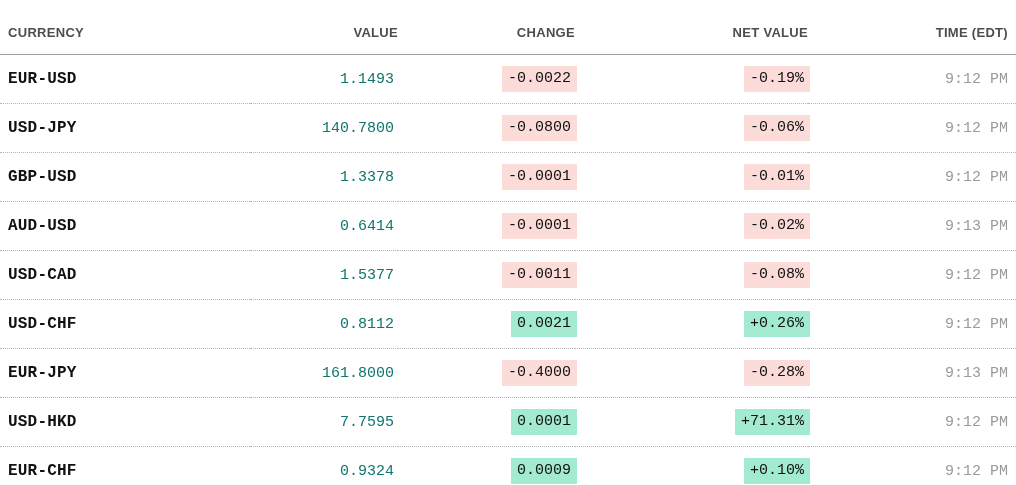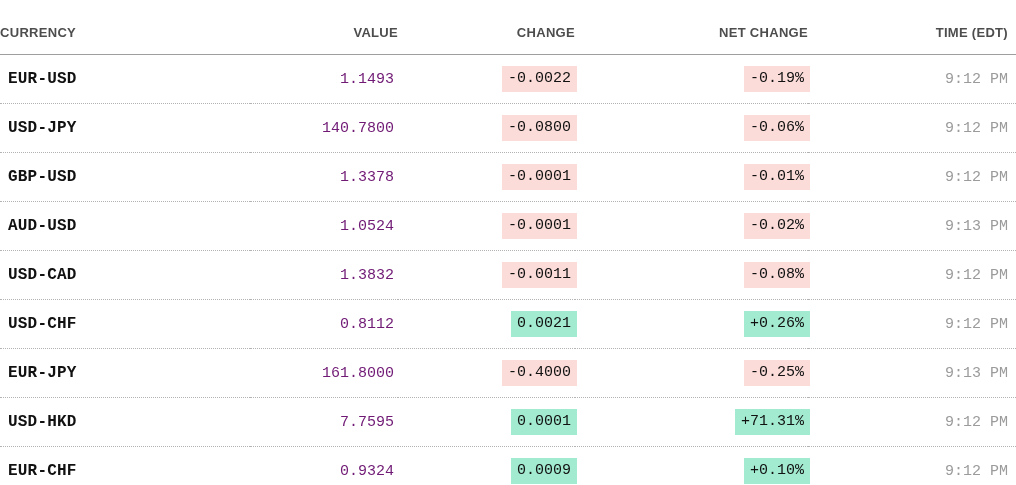--- a/index.html
+++ b/index.html
@@ -28,21 +28,21 @@
     padding: 10px 0 0 0;
     font-size: 13px;
     font-weight: 700;
     letter-spacing: 0.3px;
     color: #4d4d4d;
     text-align: right;
     vertical-align: middle;
     border-bottom: 1px solid #9e9e9e;
     white-space: nowrap;
   }
-  th.col-currency { text-align: left; }
+  th.col-currency { text-align: left; padding-left: 8px; }
   th.col-time     { padding-right: 8px; text-align: right; }
 
   td {
     height: 40px;
     padding: 4px;
     font-size: 15px;
     text-align: right;
     vertical-align: middle;
     border-bottom: 1px dotted #b3b3b3;
     white-space: nowrap;
@@ -51,21 +51,21 @@
   tbody tr:last-child td { border-bottom: 1px solid #6e6e6e; }
 
   td.cell-currency {
     text-align: left;
     padding-left: 8px;
     font-size: 16px;
     font-weight: 700;
     color: #111111;
     letter-spacing: 0.2px;
   }
-  td.cell-value { color: #701a75; }
+  td.cell-value { color: #0f766e; }
   td.cell-time  { color: #9b9b9b; padding-right: 8px; }
 
   .pill {
     display: inline-block;
     padding: 4px 6px;
     margin-right: -6px;
     color: #111111;
     line-height: 18px;
     text-align: right;
   }
@@ -82,21 +82,21 @@
       <col class="c-value">
       <col class="c-change">
       <col class="c-net">
       <col class="c-time">
     </colgroup>
     <thead>
       <tr>
         <th class="col-currency">CURRENCY</th>
         <th class="col-value">VALUE</th>
         <th class="col-change">CHANGE</th>
-        <th class="col-net">NET CHANGE</th>
+        <th class="col-net">NET VALUE</th>
         <th class="col-time">TIME (EDT)</th>
       </tr>
     </thead>
     <tbody>
   <tr>
     <td class="cell-currency">EUR-USD</td>
     <td class="cell-value">1.1493</td>
     <td class="cell-change"><span class="pill neg">-0.0022</span></td>
     <td class="cell-net"><span class="pill neg">-0.19%</span></td>
     <td class="cell-time">9:12 PM</td>
@@ -113,47 +113,47 @@
   <tr>
     <td class="cell-currency">GBP-USD</td>
     <td class="cell-value">1.3378</td>
     <td class="cell-change"><span class="pill neg">-0.0001</span></td>
     <td class="cell-net"><span class="pill neg">-0.01%</span></td>
     <td class="cell-time">9:12 PM</td>
   </tr>
 
   <tr>
     <td class="cell-currency">AUD-USD</td>
-    <td class="cell-value">1.0524</td>
+    <td class="cell-value">0.6414</td>
     <td class="cell-change"><span class="pill neg">-0.0001</span></td>
     <td class="cell-net"><span class="pill neg">-0.02%</span></td>
     <td class="cell-time">9:13 PM</td>
   </tr>
 
   <tr>
     <td class="cell-currency">USD-CAD</td>
-    <td class="cell-value">1.3832</td>
+    <td class="cell-value">1.5377</td>
     <td class="cell-change"><span class="pill neg">-0.0011</span></td>
     <td class="cell-net"><span class="pill neg">-0.08%</span></td>
     <td class="cell-time">9:12 PM</td>
   </tr>
 
   <tr>
     <td class="cell-currency">USD-CHF</td>
     <td class="cell-value">0.8112</td>
     <td class="cell-change"><span class="pill pos">0.0021</span></td>
     <td class="cell-net"><span class="pill pos">+0.26%</span></td>
     <td class="cell-time">9:12 PM</td>
   </tr>
 
   <tr>
     <td class="cell-currency">EUR-JPY</td>
     <td class="cell-value">161.8000</td>
     <td class="cell-change"><span class="pill neg">-0.4000</span></td>
-    <td class="cell-net"><span class="pill neg">-0.25%</span></td>
+    <td class="cell-net"><span class="pill neg">-0.28%</span></td>
     <td class="cell-time">9:13 PM</td>
   </tr>
 
 
   <tr>
     <td class="cell-currency">USD-HKD</td>
     <td class="cell-value">7.7595</td>
     <td class="cell-change"><span class="pill pos">0.0001</span></td>
     <td class="cell-net"><span class="pill pos">+71.31%</span></td>
     <td class="cell-time">9:12 PM</td>

